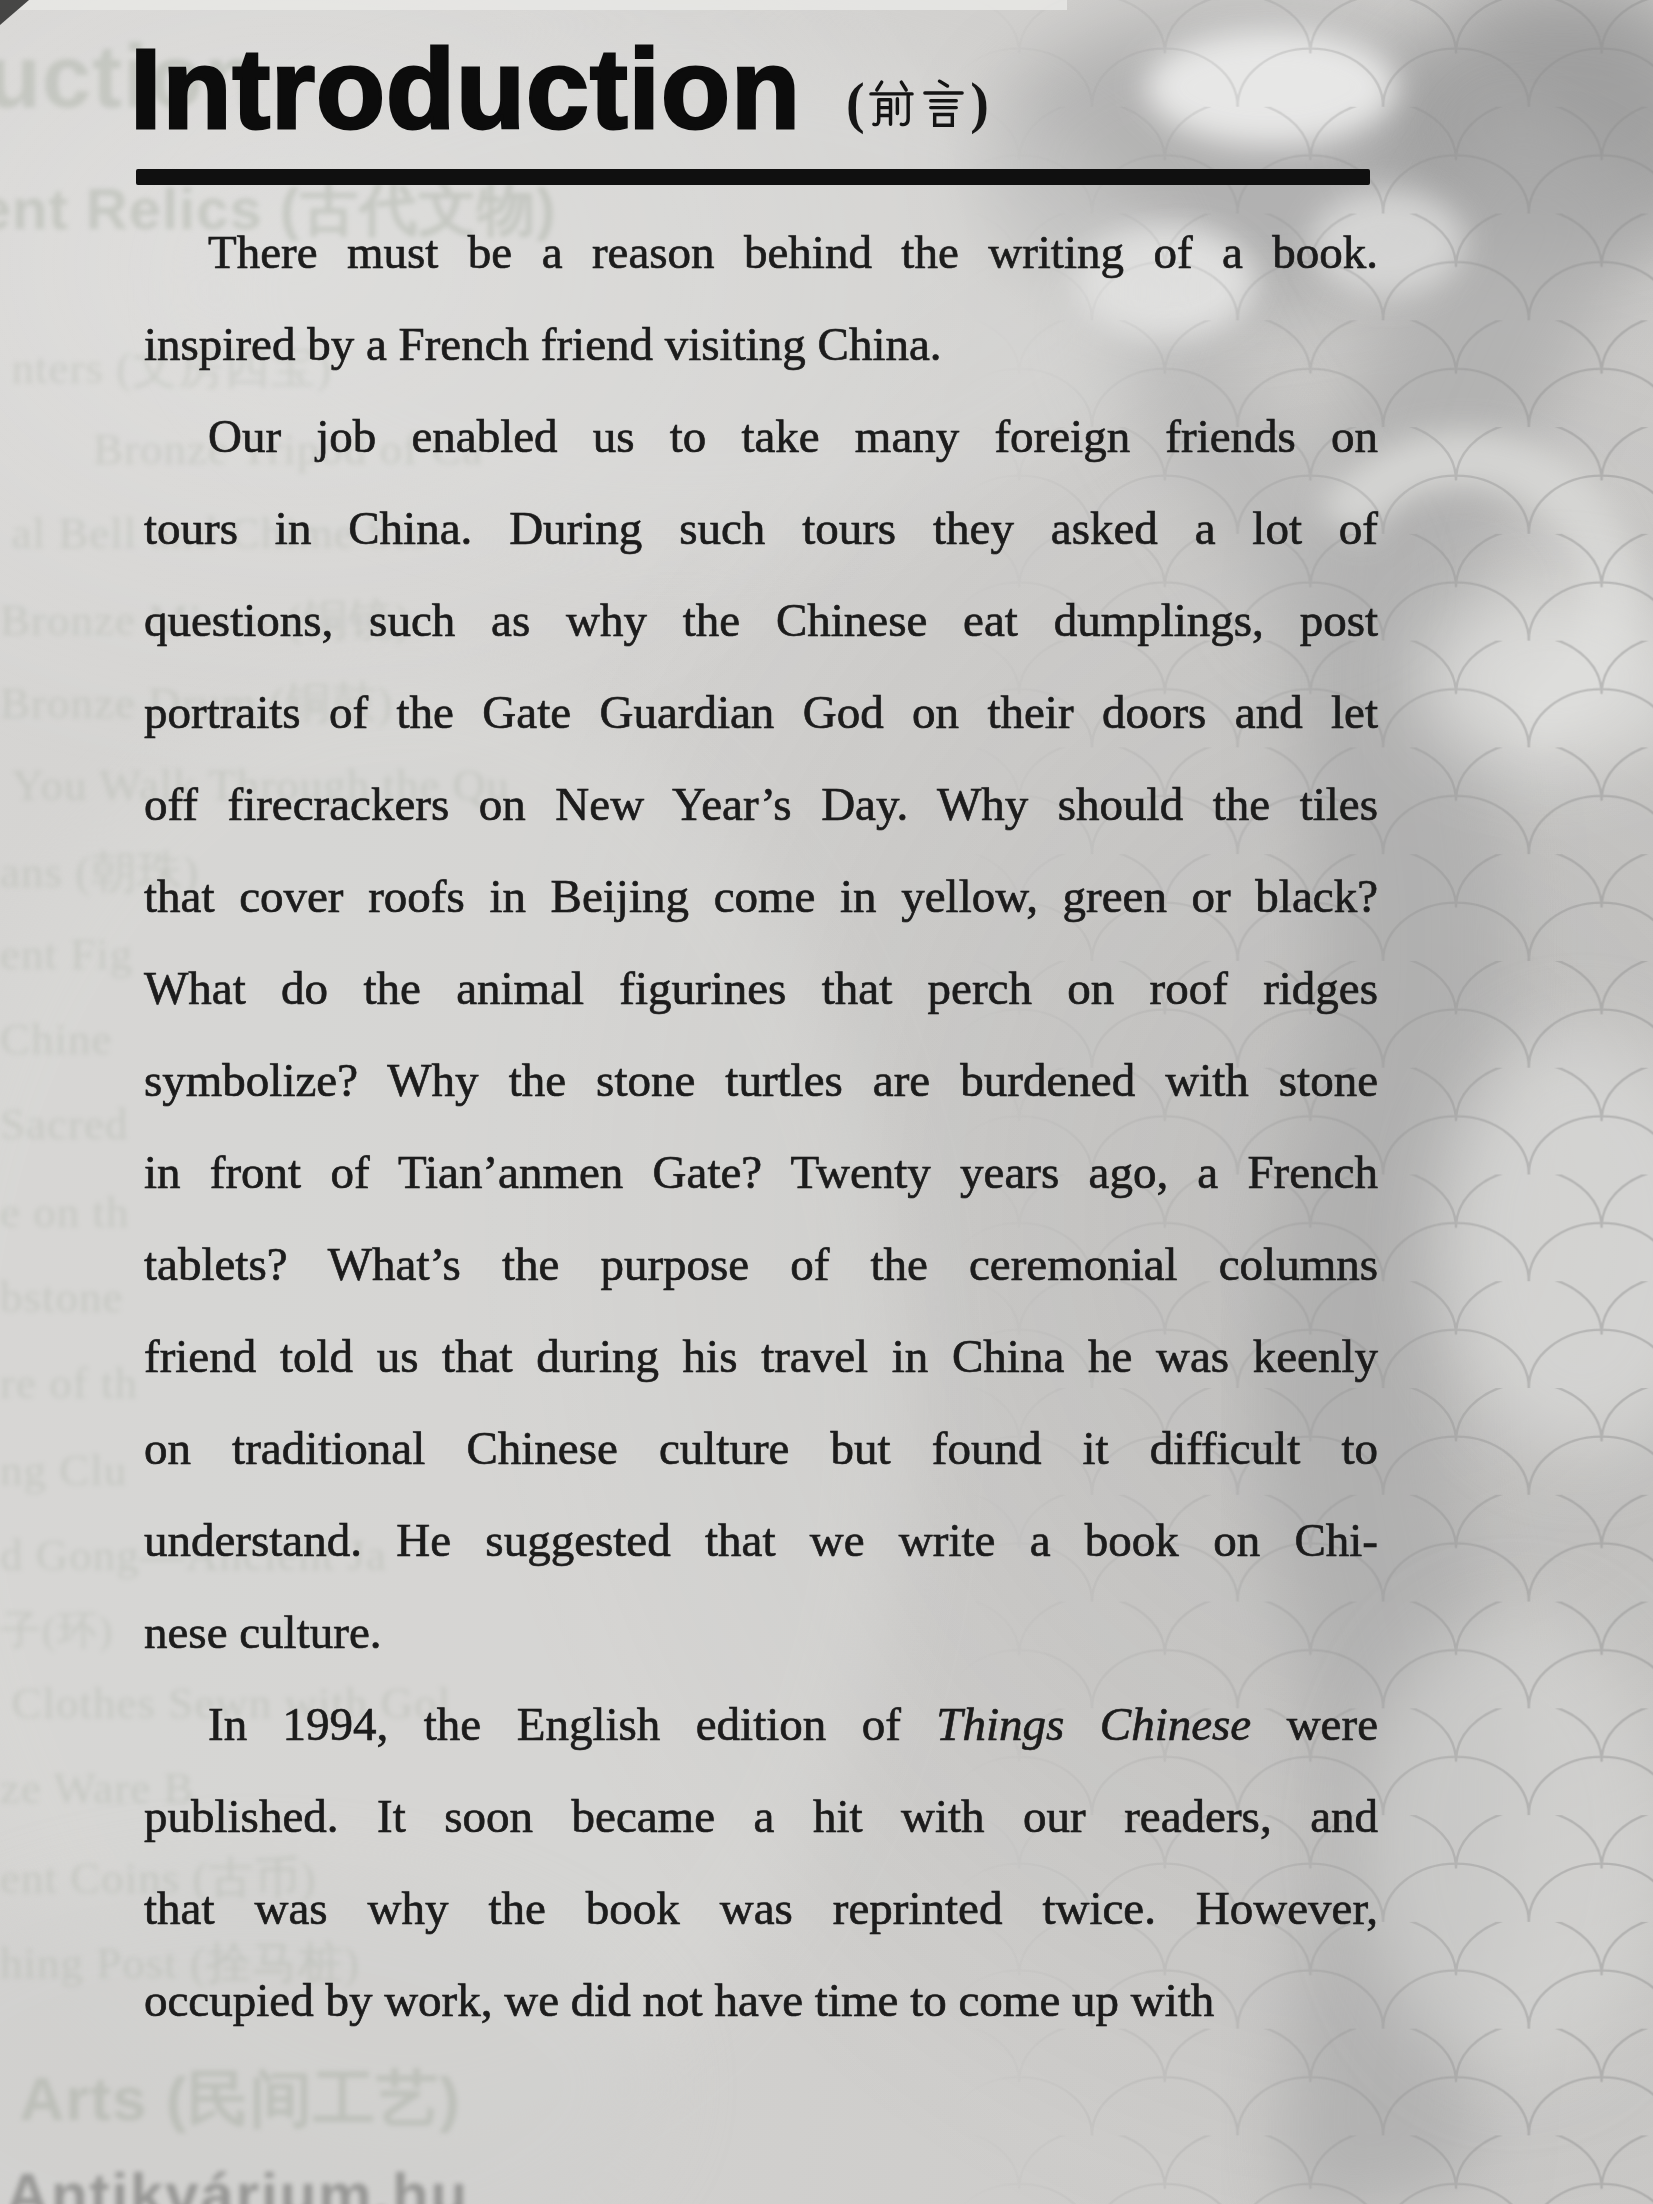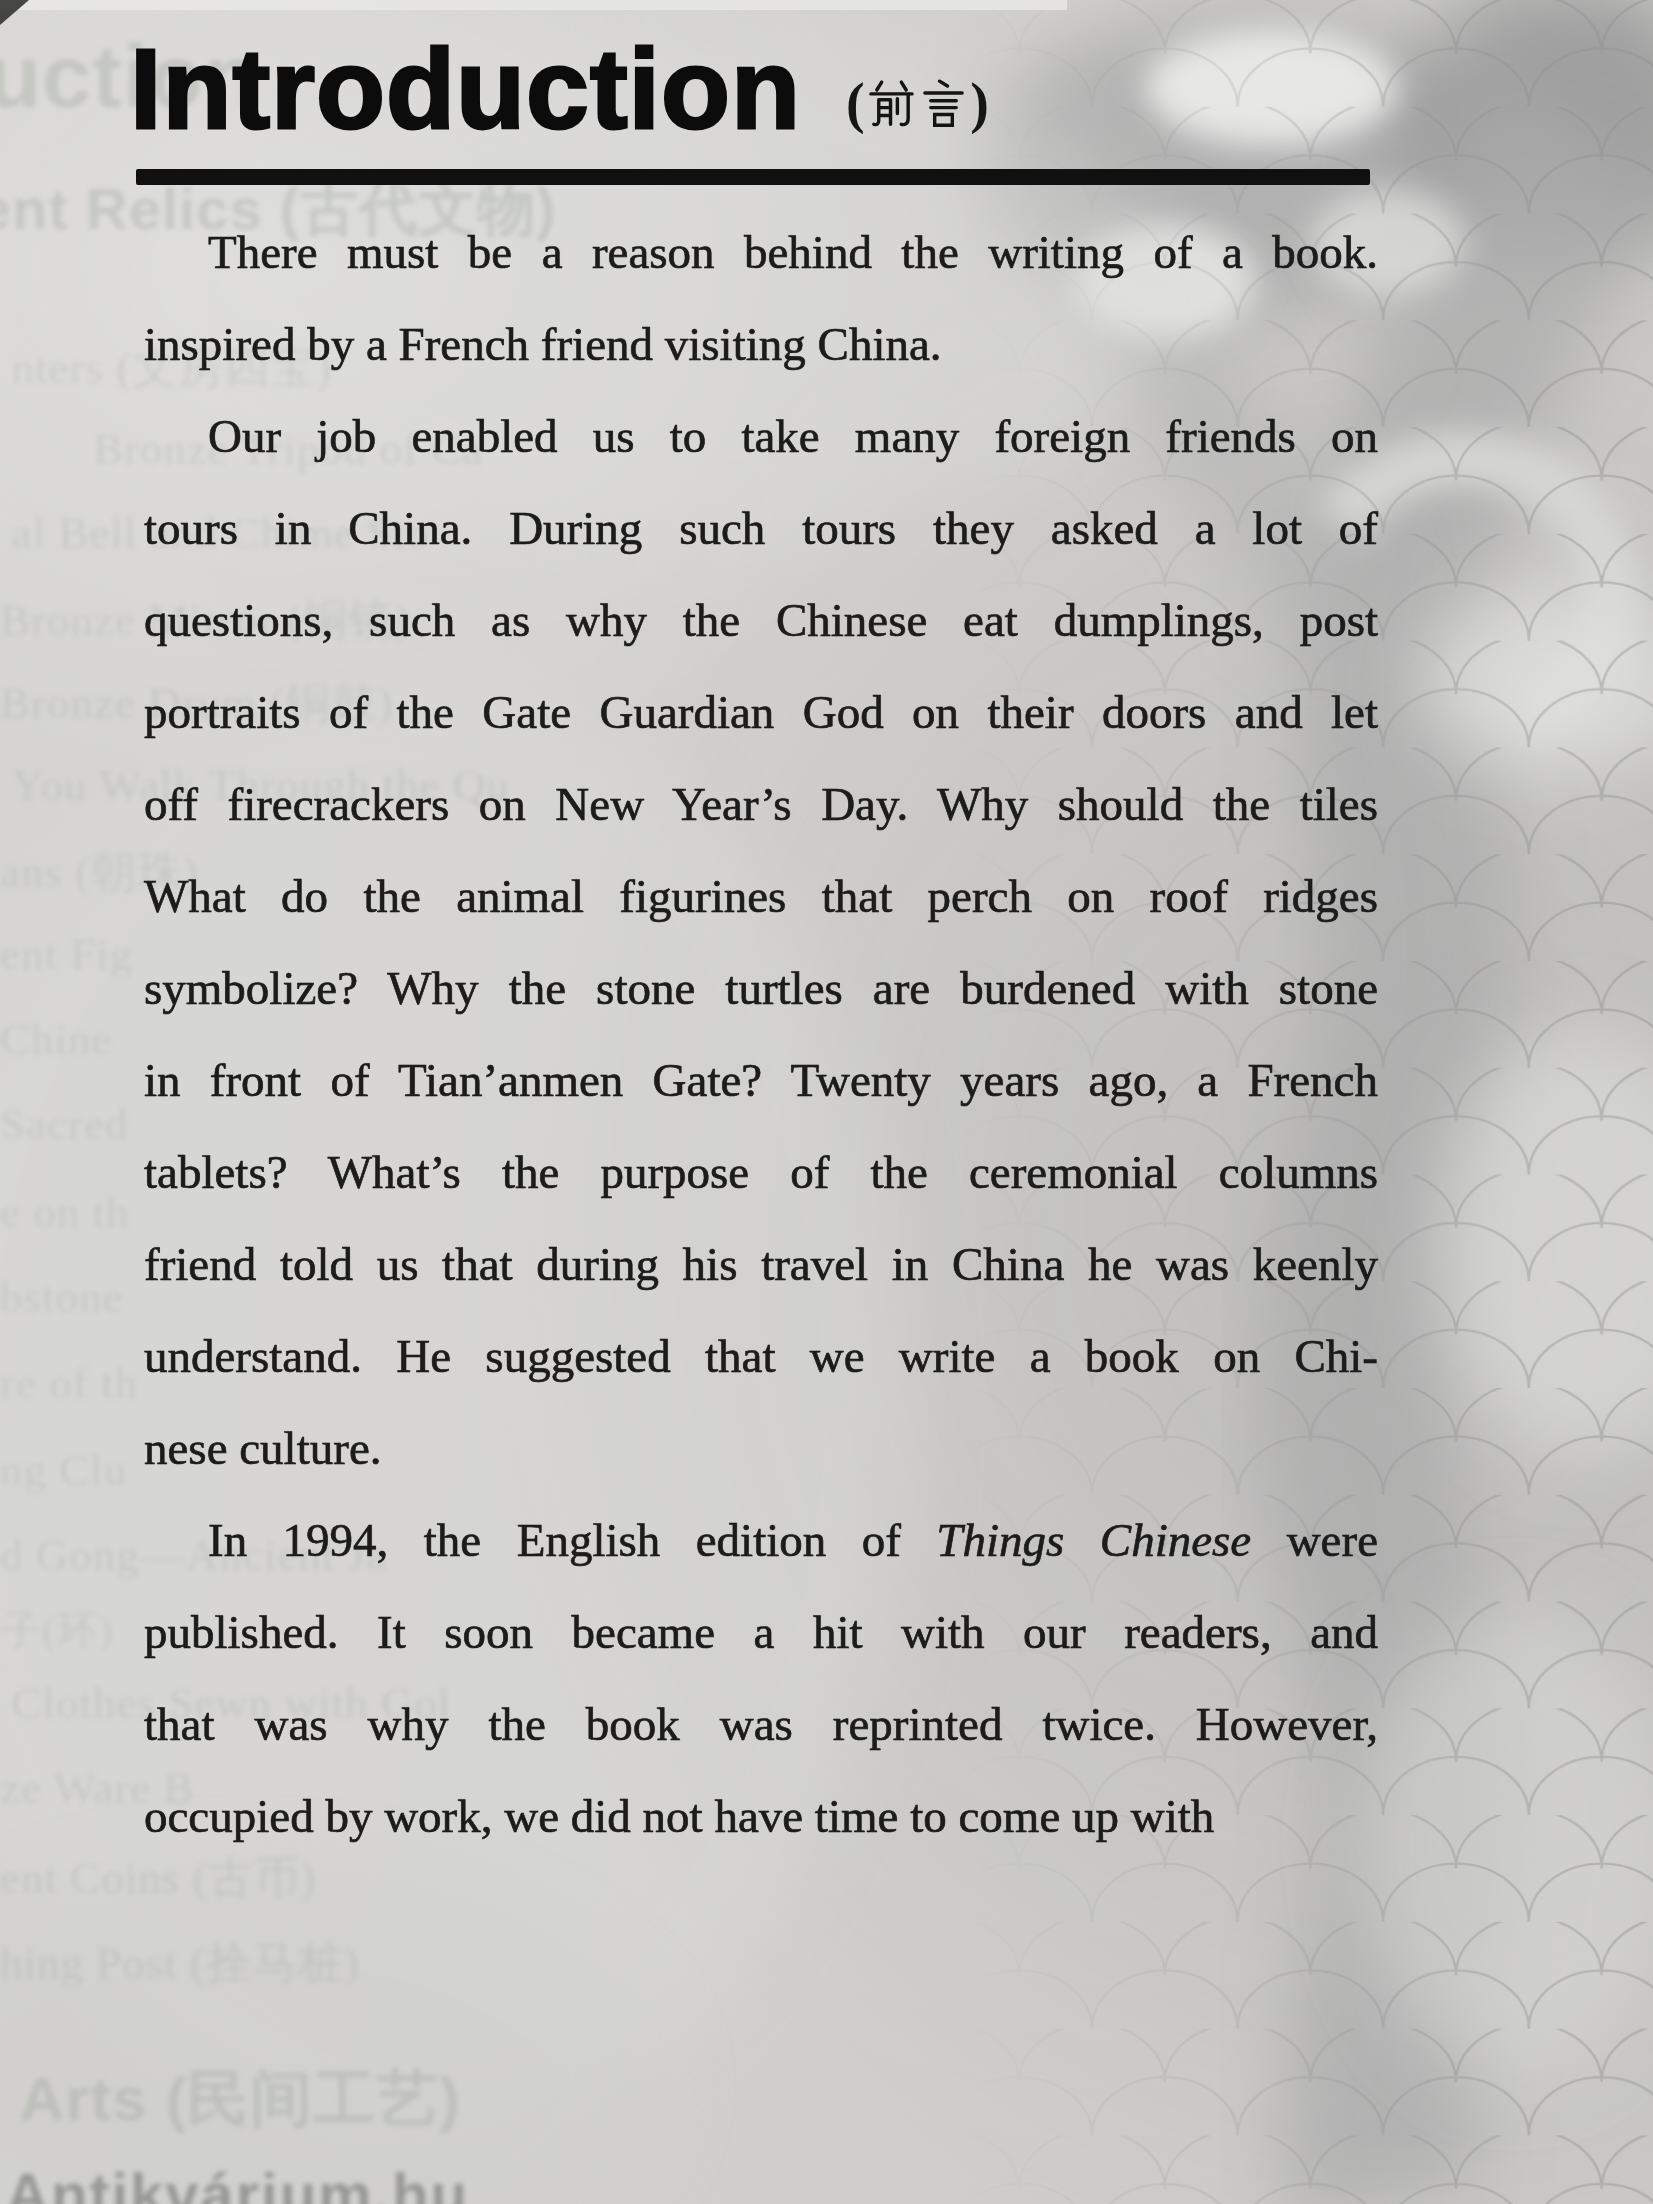--- a/index.html
+++ b/index.html
@@ -153,25 +153,27 @@
 <div class="title-rule"></div>
 
 <div class="body-text">
     <div class="line indent"><span>There must be a reason behind the writing of a book.</span></div>
     <div class="line para-end"><span>inspired by a French friend visiting China.</span></div>
     <div class="line indent"><span>Our job enabled us to take many foreign friends on</span></div>
     <div class="line"><span>tours in China. During such tours they asked a lot of</span></div>
     <div class="line"><span>questions, such as why the Chinese eat dumplings, post</span></div>
     <div class="line"><span>portraits of the Gate Guardian God on their doors and let</span></div>
     <div class="line"><span>off firecrackers on New Year’s Day. Why should the tiles</span></div>
+    <div class="line"><span>that cover roofs in Beijing come in yellow, green or black?</span></div>
     <div class="line"><span>What do the animal figurines that perch on roof ridges</span></div>
     <div class="line"><span>symbolize? Why the stone turtles are burdened with stone</span></div>
     <div class="line"><span>in front of Tian’anmen Gate? Twenty years ago, a French</span></div>
     <div class="line"><span>tablets? What’s the purpose of the ceremonial columns</span></div>
     <div class="line"><span>friend told us that during his travel in China he was keenly</span></div>
+    <div class="line"><span>on traditional Chinese culture but found it difficult to</span></div>
     <div class="line"><span>understand. He suggested that we write a book on Chi-</span></div>
     <div class="line para-end"><span>nese culture.</span></div>
     <div class="line indent"><span>In 1994, the English edition of </span><i>Things Chinese</i><span> were</span></div>
     <div class="line"><span>published. It soon became a hit with our readers, and</span></div>
     <div class="line"><span>that was why the book was reprinted twice. However,</span></div>
     <div class="line para-end"><span>occupied by work, we did not have time to come up with</span></div>
   </div>
 
 <div class="watermark">Antikvárium.hu</div>
 

